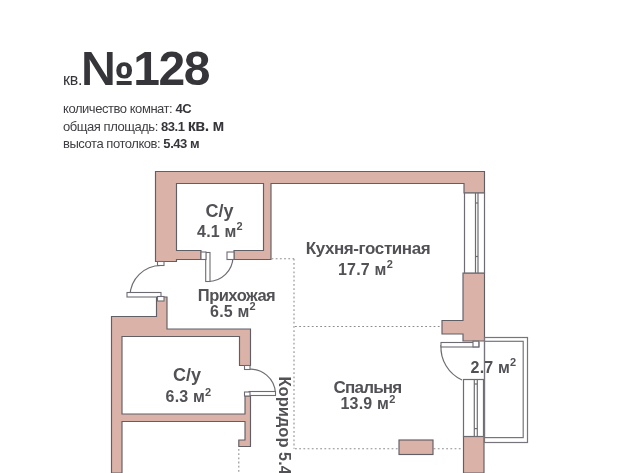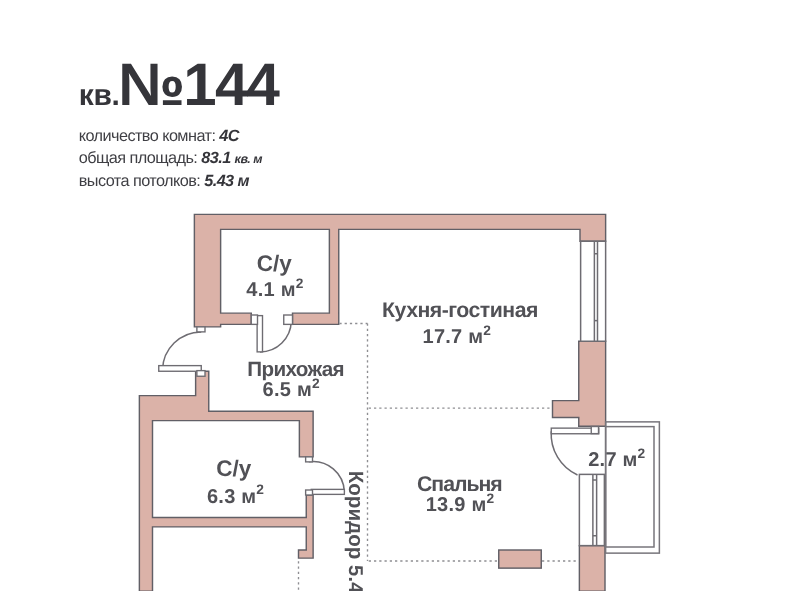--- a/index.html
+++ b/index.html
@@ -1,30 +1,30 @@
 <!DOCTYPE html>
 <html><head>
 <meta charset="utf-8">
 <style>
   html,body{margin:0;padding:0;background:#ffffff;width:640px;height:473px;overflow:hidden;}
   body{font-family:"Liberation Sans", sans-serif;}
   .hdr{position:absolute;left:63px;top:52px;color:#35353a;}
-  .kv{font-weight:bold;font-size:24px;letter-spacing:-0.3px;}
+  .kv{font-weight:normal;font-size:16px;letter-spacing:-0.3px;}
   .num{margin-left:-1px;font-weight:bold;font-size:48px;letter-spacing:-1.4px;}
   .info{position:absolute;left:63px;top:100px;font-size:13px;letter-spacing:-0.45px;color:#3f3f44;line-height:17.2px;}
-  .info b{color:#35353a;font-style:italic;}
+  .info b{color:#35353a;}
 </style>
 </head>
 <body>
 
-<div class="hdr" style="position:absolute;left:63px;top:41px;"><span class="kv">кв.</span><span class="num">№144</span></div>
+<div class="hdr" style="position:absolute;left:63px;top:41px;"><span class="kv">кв.</span><span class="num">№128</span></div>
 
 <div class="info">
 количество комнат: <b>4С</b><br>
-общая площадь: <b>83.1 <span style="font-size:10px">кв. м</span></b><br>
+общая площадь: <b>83.1 <span style="font-size:16px">кв. м</span></b><br>
 высота потолков: <b>5.43 м</b>
 </div>
 
 <svg width="640" height="473" viewBox="0 0 640 473" style="position:absolute;left:0;top:0;">
 <g fill="none" stroke="none">
 
 <path d="M155.5,171.5 H484.5 V193 H464 V183.5 H271 V259.5 H234 V250.5 H263.5 V183.5 H176.5 V250.5 H201 V259.5 H176.5 V261.5 H155.5 Z" fill="#dbb2a8" stroke="#615f66" stroke-width="1.15" stroke-linejoin="miter"></path>
 
 <path d="M463,273 H484.5 V341 H463 V334 H442 V320.5 H463 Z" fill="#dbb2a8" stroke="#615f66" stroke-width="1.15"></path>
 

